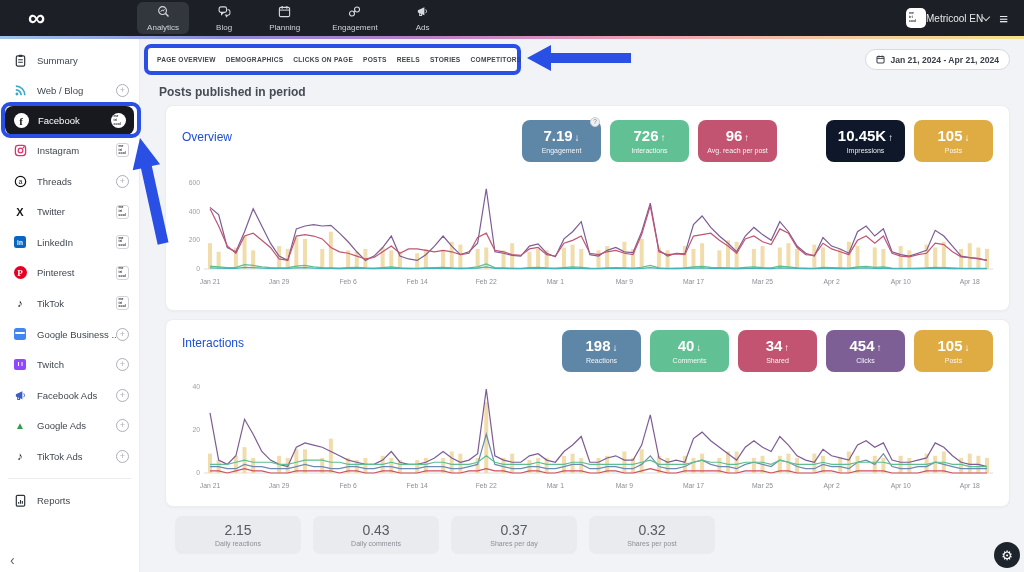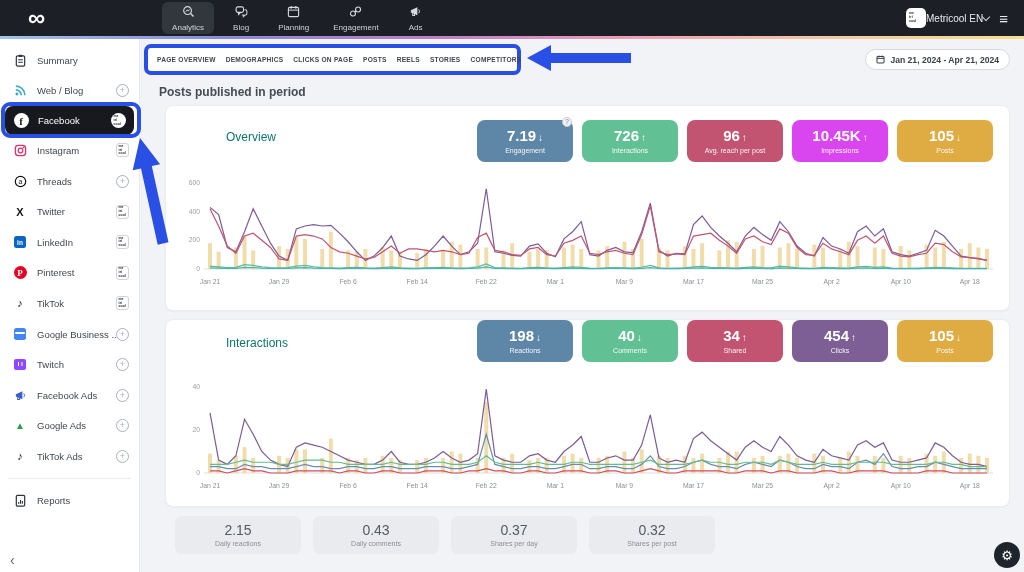--- a/index.html
+++ b/index.html
@@ -2,21 +2,21 @@
 <html><head>
 <meta charset="utf-8">
 <style>
   * { box-sizing: border-box; margin: 0; padding: 0; }
   html,body { width:1024px; height:572px; overflow:hidden; }
   body { font-family:"Liberation Sans", sans-serif; background:#f2f3f6; position:relative; }
 
   
   .topbar { position:absolute; left:0; top:0; width:1024px; height:36px; background:#1c2026; display:flex; align-items:center; z-index:10; }
   .brand { color:#fff; font-size:24px; font-weight:700; margin-left:28px; line-height:30px; }
-  .topnav { display:flex; gap:4px; margin-left:117px;justify-content:center; }
+  .topnav { display:flex; gap:12px; margin-left:92px;justify-content:center; }
   .nav-item { display:flex; flex-direction:column; align-items:center; justify-content:center; padding:2px 10px; border-radius:6px; cursor:pointer; min-width:46px; height:32px; }
   .nav-item.active { background:#32363d; }
   .nav-item .nlabel { font-size:8px; color:#cfd3d8; margin-top:1px; }
   .top-right { margin-left:auto; display:flex; align-items:center; margin-right:16px; }
   .acct-avatar { width:20px; height:20px; background:#fff; border-radius:5px; display:flex; flex-direction:column; justify-content:center; padding-left:3px; }
   .acct-avatar i, .badge-avatar i, .fb-avatar i { font-style:normal; display:block; font-size:3.4px; line-height:3.8px; color:#1c2026; font-weight:700; letter-spacing:0.1px; }
   .acct-name { color:#e8eaed; font-size:10px; }
   .chev-down { width:6px; height:6px; border-right:1.5px solid #cfd3d8; border-bottom:1.5px solid #cfd3d8; transform:rotate(45deg); margin-top:-3px; }
   .hamburger { color:#e8eaed; font-size:15px; margin-left:10px; cursor:pointer; }
   .grad-line { position:absolute; left:0; top:36px; width:1024px; height:3px; z-index:10;
@@ -53,27 +53,27 @@
   .main { position:absolute; left:141px; top:39px; right:0; bottom:0; background:#f2f3f6; }
   .tabs-box { position:absolute; left:3px; top:5px; width:377px; height:31px; border:4px solid #2a4fe4; border-radius:7px; background:#fff; display:flex; align-items:center; padding:0 9px; gap:10px; z-index:3; }
   .tab-item { font-size:6.6px; font-weight:700; color:#3f454d; letter-spacing:0.25px; white-space:nowrap; cursor:pointer; }
   .date-btn { position:absolute; right:14px; top:10px; height:21px; background:#fff; border:1px solid #d6dade; border-radius:12px; display:flex; align-items:center; gap:5px; padding:0 10px; cursor:pointer; }
   .date-btn span { font-size:8.6px; font-weight:700; color:#3a4048; }
   .page-heading { position:absolute; left:18px; top:46px; font-size:12px; font-weight:700; color:#454c55; }
 
   .card { position:absolute; left:24px; right:14px; background:#fff; border:1px solid #ebedf0; border-radius:8px; box-shadow:0 1px 2px rgba(20,30,40,0.03); }
   .card.overview { top:66px; height:206px; }
   .card.interactions { top:280px; height:188px; }
-  .card-title { position:absolute; left:16px; font-size:12px; color:#0f766e;margin-left:44px; }
+  .card-title { position:absolute; left:16px; font-size:12px; color:#1d4ed8; }
   .card.overview .card-title { top:24px; }
   .card.interactions .card-title { top:16px; }
   .chips { position:absolute; right:16px; display:flex; gap:9px; }
   .card.overview .chips { top:14px; }
-  .card.interactions .chips { top:0; }
-  .chip { width:96px; height:42px; border-radius:8px; color:#fff; display:flex; flex-direction:column; align-items:center; justify-content:center; position:relative; }
+  .card.interactions .chips { top:10px; }
+  .chip { width:79px; height:42px; border-radius:8px; color:#fff; display:flex; flex-direction:column; align-items:center; justify-content:center; position:relative; }
   .chip .cv { font-size:15px; font-weight:600; line-height:16px; }
   .chip .cv .arr { font-size:10px; margin-left:2px; }
   .chip .cl { font-size:7px; opacity:0.92; margin-top:1px; }
   .chip .help { position:absolute; top:-3px; right:1px; width:10px; height:10px; border-radius:50%; background:#eef0f3; border:1px solid #c9ced4; color:#7d8288; font-size:6.5px; line-height:8.5px; text-align:center; }
 
   .chart-area { position:absolute; left:12px; right:16px; display:flex; }
   .card.overview .chart-area { top:70px; height:96px; }
   .card.interactions .chart-area { top:60px; height:96px; }
   .y-gutter { width:26px; position:relative; }
   .y-tick { position:absolute; right:4px; font-size:6.8px; color:#9aa0a6; }
@@ -349,21 +349,21 @@
           <span class="help">?</span>
         </div>
         <div class="chip" style="background: rgb(98, 193, 148);">
           <span class="cv">726<span class="arr">↑</span></span>
           <span class="cl">Interactions</span>
         </div>
         <div class="chip" style="background: rgb(194, 84, 113);">
           <span class="cv">96<span class="arr">↑</span></span>
           <span class="cl">Avg. reach per post</span>
         </div>
-        <div class="chip" style="background: #d946ef;">
+        <div class="chip" style="background: #0f172a; margin-left: 40px;">
           <span class="cv">10.45K<span class="arr">↑</span></span>
           <span class="cl">Impressions</span>
         </div>
         <div class="chip" style="background: rgb(223, 171, 67);">
           <span class="cv">105<span class="arr">↓</span></span>
           <span class="cl">Posts</span>
         </div>
       </div>
     <div class="chart-area">
       <div class="y-gutter" id="ov-ygut">

